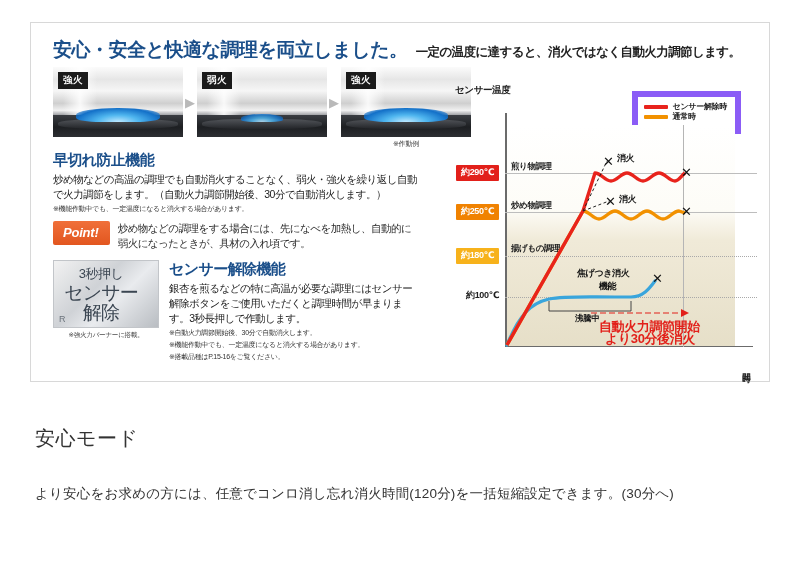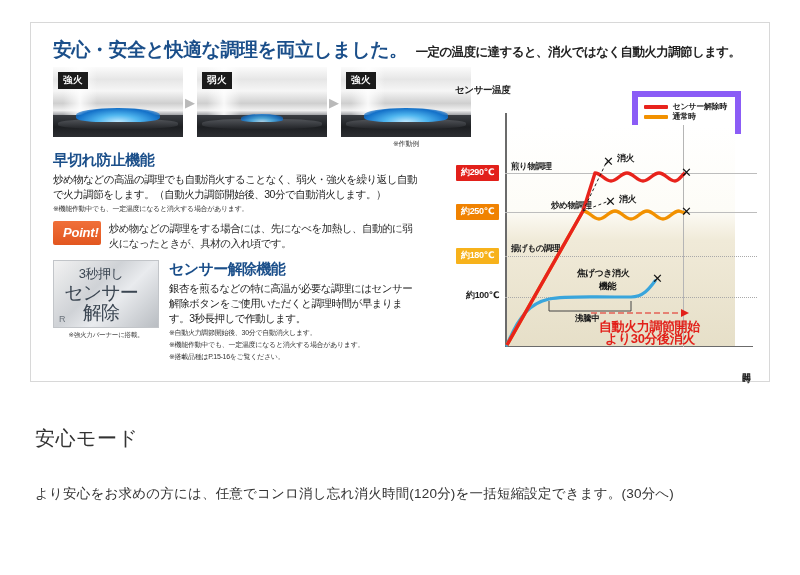--- a/index.html
+++ b/index.html
@@ -115,21 +115,21 @@
   }
 
   .point-row {
     display:flex; align-items:flex-start; gap:8px;
     margin-top: 7px;
   }
   .point-badge {
     flex:0 0 auto;
     background: linear-gradient(180deg,#f0703a,#e2561f);
     color:#fff; font-weight:bold; font-size:13px;
-    padding: 4px 2px 5px 10px;
+    padding: 4px 11px 5px 10px;
     border-radius: 2px;
     font-style: italic;
     letter-spacing: -0.2px;
   }
   .point-text { font-size:10.5px; line-height:1.4; letter-spacing:-0.5px; }
 
   .sensor-row { display:flex; gap:10px; margin-top:10px; }
   .sensor-btn {
     flex:0 0 auto; width:106px;
     text-align:center;
@@ -335,21 +335,21 @@
       <span class="axis-y"></span>
       <span class="axis-x"></span>
 
       <span class="gridline" style="top:48px;"></span>
       <span class="gridline" style="top:87px;"></span>
       <span class="gridline dotted" style="top:131px;"></span>
       <span class="gridline dotted" style="top:172px;"></span>
       <span class="vline" style="left:178px;"></span>
 
       <span class="zone-label" style="left:6px; top:36px;">煎り物調理</span>
-      <span class="zone-label" style="left:6px; top:75px;margin-left:40px;">炒め物調理</span>
+      <span class="zone-label" style="left:6px; top:75px;">炒め物調理</span>
       <span class="zone-label" style="left:6px; top:118px;">揚げもの調理</span>
 
       <svg width="230" height="222" viewBox="0 0 230 222" preserveAspectRatio="none" style="position:absolute; left:0; top:0; overflow:visible;">
 
         <path d="M2,220 C14,190 26,178 44,174 C60,171 80,172 110,172 L126,172 C138,172 144,164 150,156" fill="none" stroke="#39a5dc" stroke-width="3.2" stroke-linecap="round"></path>
 
         <path d="M2,220 L78,86 C84,86 88,94 94,94 C100,94 104,86 110,86 C116,86 120,94 126,94
                  C132,94 136,86 142,86 C148,86 152,94 158,94 C164,94 168,86 174,86 L180,88" fill="none" stroke="#f29100" stroke-width="3.4" stroke-linejoin="round"></path>
 
         <path d="M2,220 L78,86 L90,48 C96,48 100,56 106,56 C112,56 116,48 122,48 C128,48 132,56 138,56

